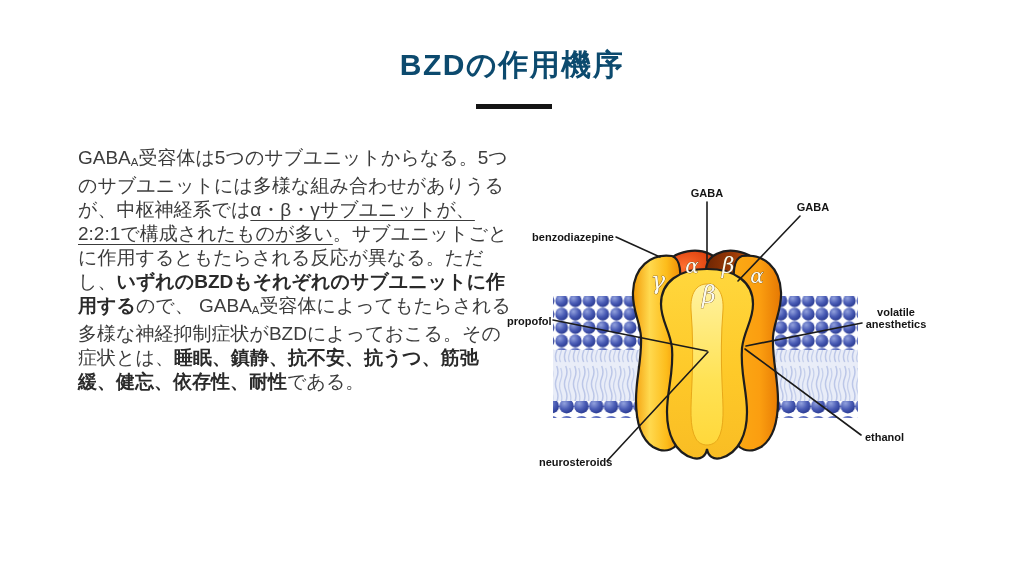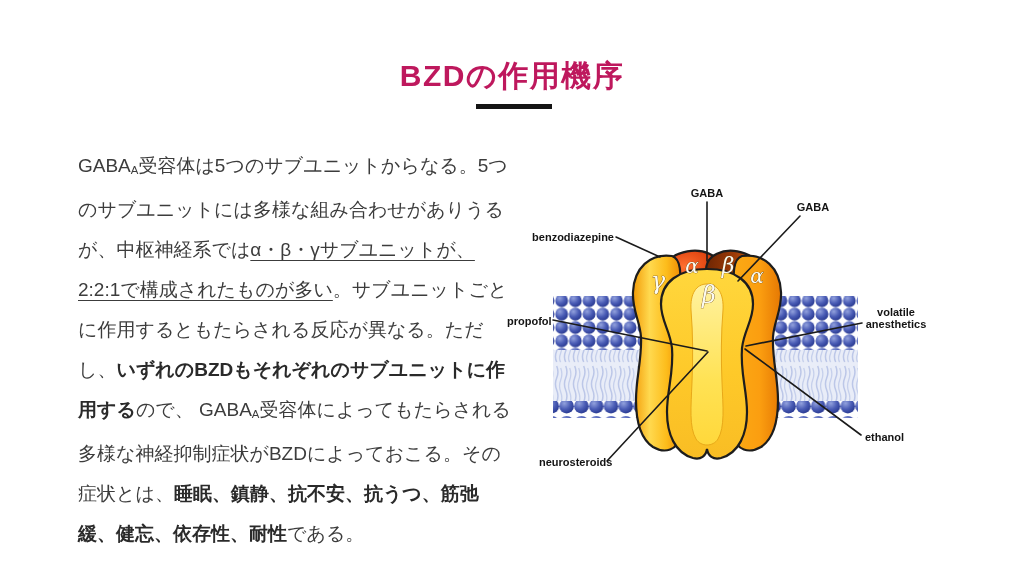--- a/index.html
+++ b/index.html
@@ -1,25 +1,25 @@
 <!DOCTYPE html>
 <html><head>
 <meta charset="utf-8">
 <style>
   html,body{margin:0;padding:0;background:#ffffff;}
   body{width:1024px;height:576px;position:relative;overflow:hidden;
        font-family:"Liberation Sans","DejaVu Sans",sans-serif;}
   .slide{position:absolute;inset:0;background:#ffffff;}
 
-  .title{position:absolute;top:56px;left:0;width:1024px;text-align:center;
-         font-size:30px;font-weight:700;color:#be185d;letter-spacing:1.5px;}
+  .title{position:absolute;top:45px;left:0;width:1024px;text-align:center;
+         font-size:30px;font-weight:700;color:#0c4a6e;letter-spacing:1.5px;}
   .divider{position:absolute;top:104px;left:476px;width:76px;height:5px;background:#141414;}
 
   .paragraph{position:absolute;left:78px;top:146px;width:434px;
-             font-size:19px;line-height:40px;color:#3c3c3c;text-align:left;}
+             font-size:19px;line-height:24px;color:#3c3c3c;text-align:left;}
   .seg-bold{font-weight:700;color:#2a2a2a;}
   .seg-underline{text-decoration:underline;text-underline-offset:4px;text-decoration-thickness:1.2px;}
   .seg-sub{font-size:0.6em;vertical-align:-0.18em;}
 
   .diagram{position:absolute;left:500px;top:160px;width:460px;height:360px;}
   .dg-label{font-family:"Liberation Sans","DejaVu Sans",sans-serif;font-size:11px;font-weight:700;fill:#141414;}
   .greek{font-family:"DejaVu Serif",serif;font-style:italic;fill:#fbfbf2;
          paint-order:stroke;stroke:#6b4410;stroke-width:0.7px;}
 </style>
 </head>

